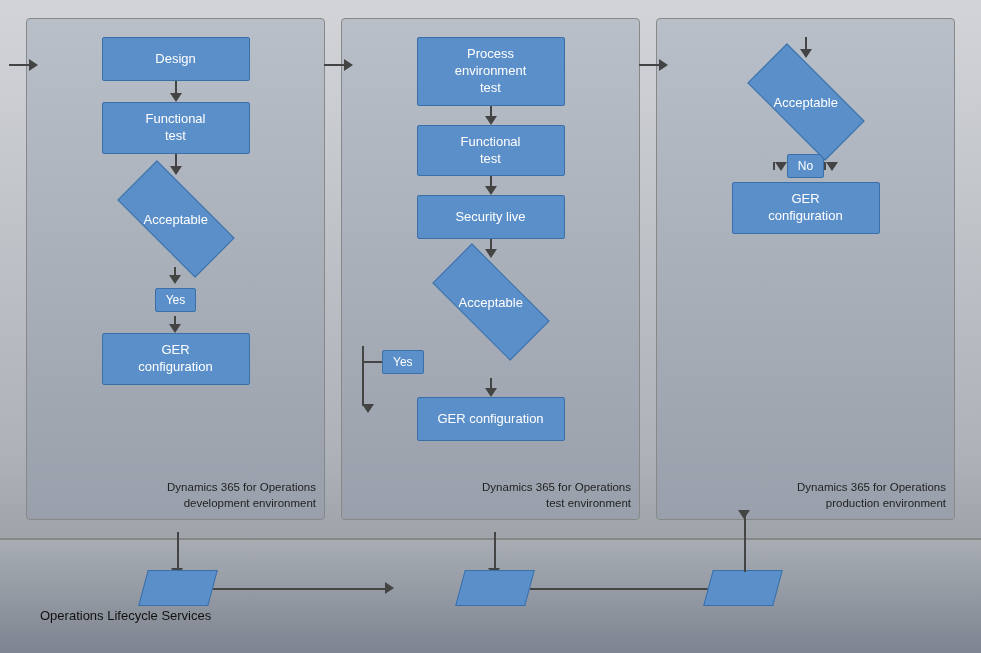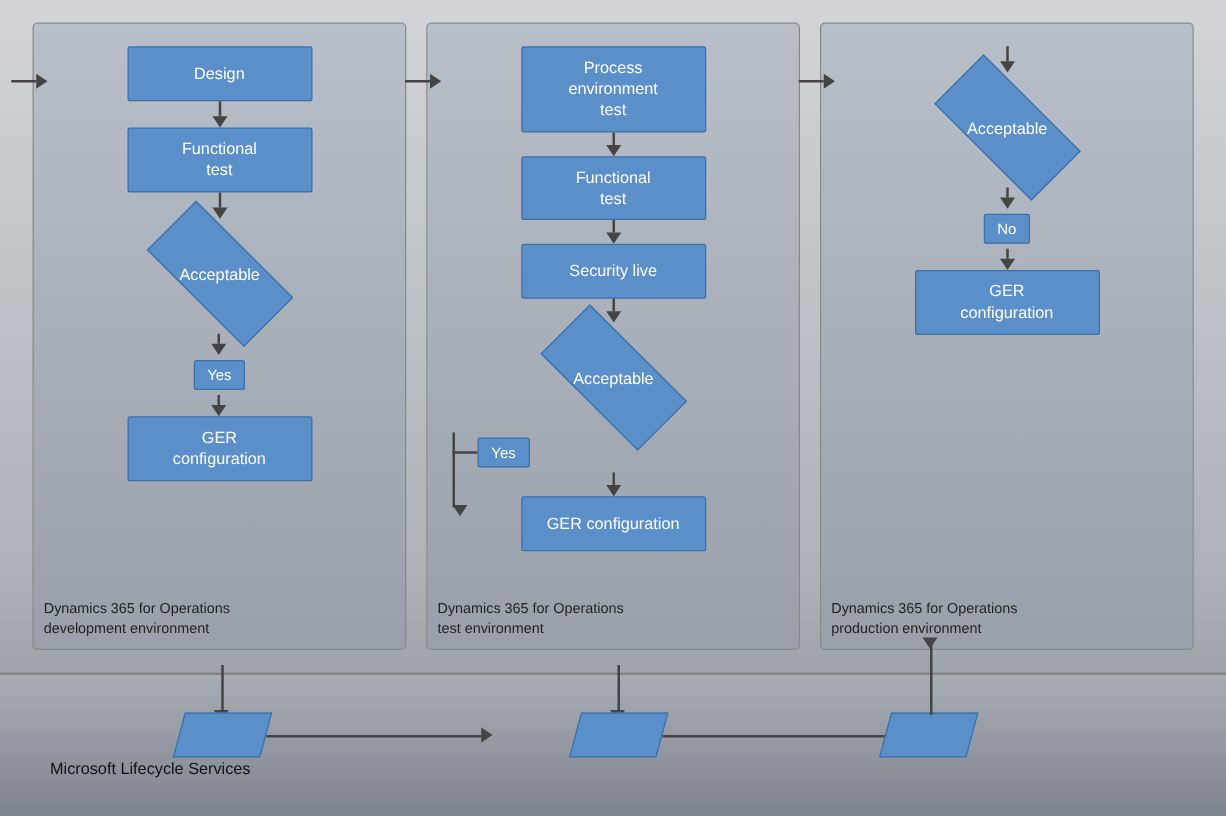--- a/index.html
+++ b/index.html
@@ -22,21 +22,21 @@
       flex-direction: column;
       align-items: center;
       padding: 18px 10px 50px 10px;
     }
 
     .column-label {
       position: absolute;
       bottom: 8px;
       left: 0;
       right: 0;
-      text-align: left;
+      text-align: right;
       font-size: 11.5px;
       color: #222;
       line-height: 1.4;
       padding: 0 8px;
       margin-top: 18px;
     }
 
     
     .flow-box {
       background: #5b8fc9;
@@ -264,21 +264,21 @@
         <div style="width:2px;height:12px;background:#444;"></div>
         <div style="width:0;height:0;border-left:6px solid transparent;border-right:6px solid transparent;border-top:9px solid #444;"></div>
       </div>
 
       <div class="diamond-wrapper">
         <div class="flow-diamond">
           <span>Acceptable</span>
         </div>
       </div>
 
-      <div style="display:flex;flex-direction:column;align-items:center;margin-top:4px;">
+      <div style="display:flex;flex-direction:row;align-items:center;margin-top:4px;">
         <div style="width:2px;height:8px;background:#444;"></div>
         <div style="width:0;height:0;border-left:6px solid transparent;border-right:6px solid transparent;border-top:9px solid #444;"></div>
         <div style="margin:4px 0;">
           <span class="yes-badge">No</span>
         </div>
         <div style="width:2px;height:8px;background:#444;"></div>
         <div style="width:0;height:0;border-left:6px solid transparent;border-right:6px solid transparent;border-top:9px solid #444;"></div>
       </div>
 
       <div class="flow-box">
@@ -313,17 +313,17 @@
       <div style="position:absolute;left:710px;top:42px;width:0;height:0;border-top:6px solid transparent;border-bottom:6px solid transparent;border-left:9px solid #444;"></div>
 
       <div style="position:absolute;left:708px;top:30px;width:70px;height:36px;background:#5b8fc9;border:1.5px solid #3a6fa8;transform:skewX(-15deg);"></div>
 
       <div style="position:absolute;left:744px;top:-28px;width:2px;height:60px;background:#444;"></div>
       <div style="position:absolute;left:738px;top:-30px;width:0;height:0;border-left:6px solid transparent;border-right:6px solid transparent;border-top:9px solid #444;"></div>
 
     </div>
 
     <div style="padding:6px 20px 8px 20px;">
-      <span class="mls-label">Microsoft Lifecycle Services</span>
+      <span class="mls-label">Operations Lifecycle Services</span>
     </div>
   </div>
 
 </div>
 
 </body></html>

